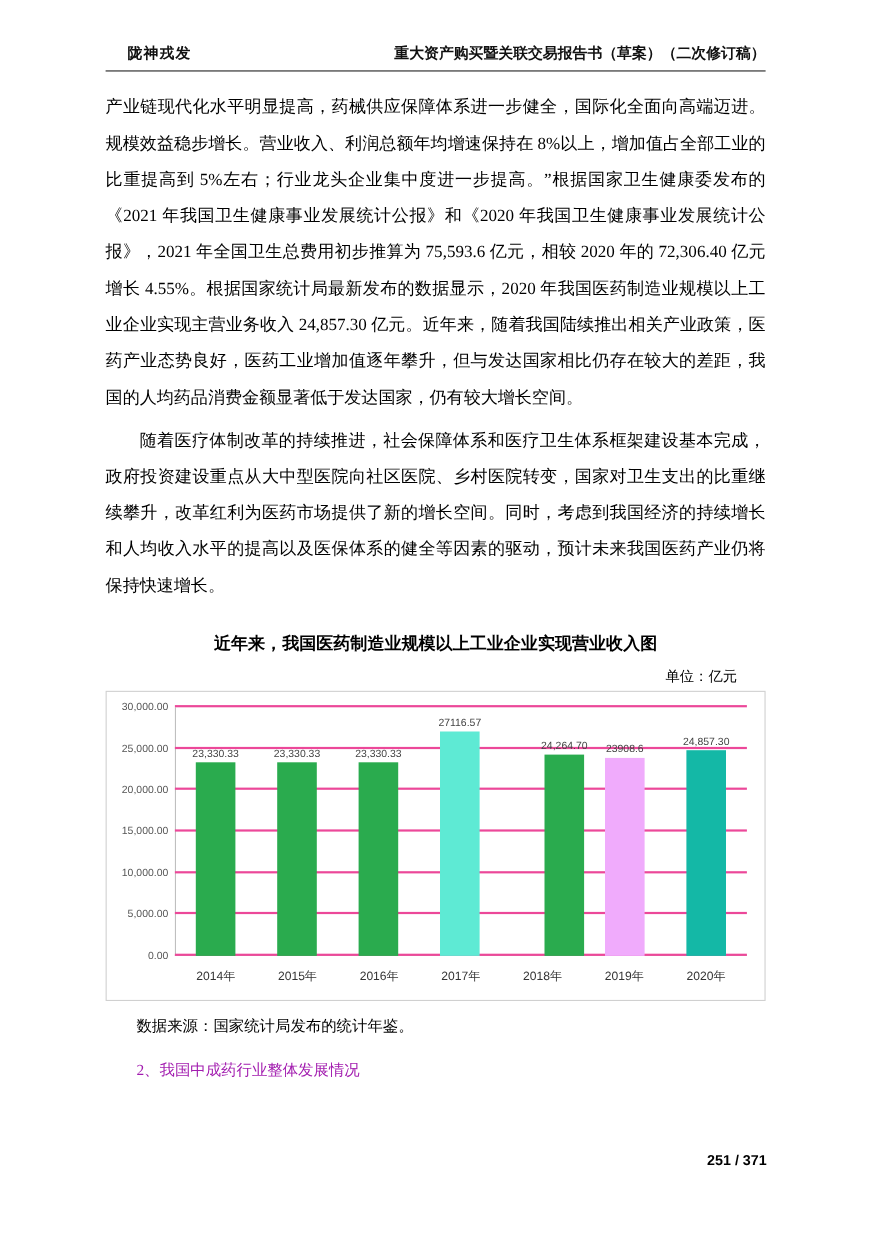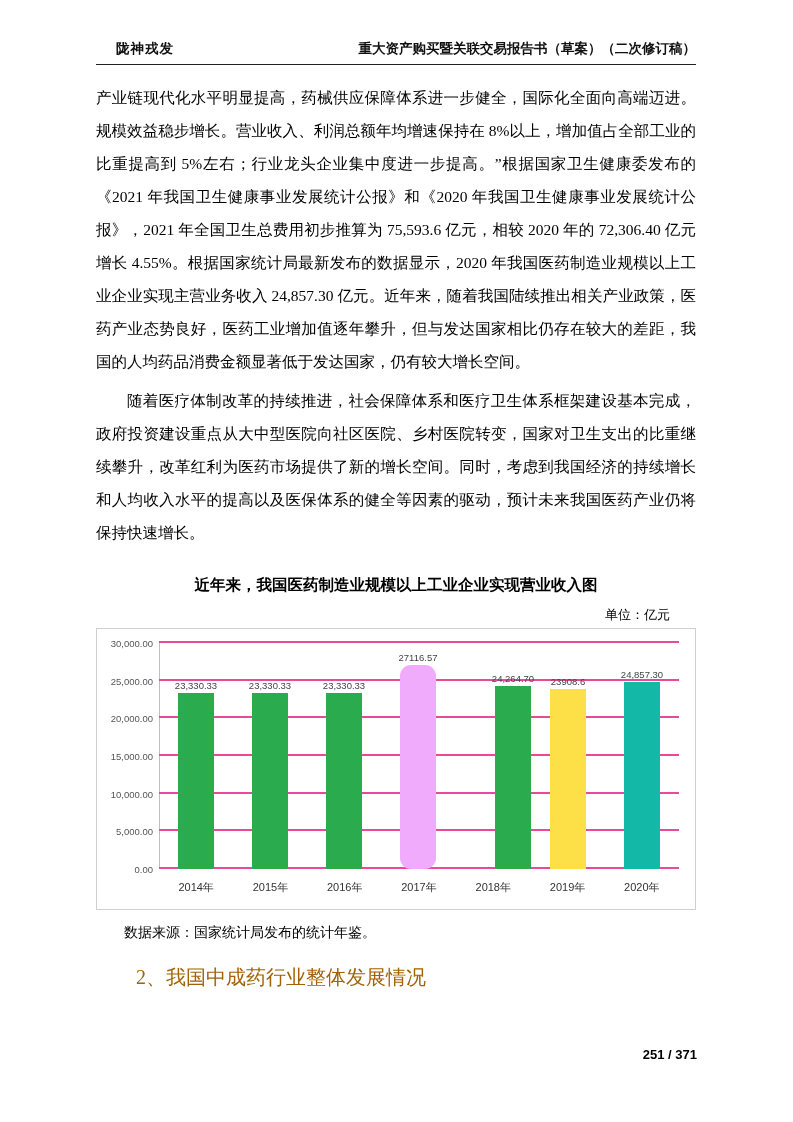--- a/index.html
+++ b/index.html
@@ -167,24 +167,24 @@
     color: #333;
     font-family: "Liberation Sans", sans-serif;
   }
   .source-note {
     font-size: 14px;
     margin-top: 14px;
     text-indent: 2em;
     color: #000;
   }
   .sub-heading {
-    font-size: 20px;
+    font-size: 14px;
     margin-top: 22px;
     text-indent: 2em;
-    color: #a16207;
+    color: #a21caf;
   }
   .page-number {
     position: absolute;
     right: 96px;
     bottom: 60px;
     font-size: 13px;
     font-weight: bold;
     color: #000;
     font-family: "Liberation Sans", sans-serif;
   }
@@ -244,31 +244,31 @@
               <div class="bar" style="height: 77.7678%; background: rgb(42, 171, 78);">
                 <div class="bar-label">23,330.33</div>
               </div>
             </div>
             <div class="bar-wrap">
               <div class="bar" style="height: 77.7678%; background: rgb(42, 171, 78);">
                 <div class="bar-label">23,330.33</div>
               </div>
             </div>
             <div class="bar-wrap">
-              <div class="bar" style="height: 90.3886%; background: #f0abfc; border-radius: 11px;">
+              <div class="bar" style="height: 90.3886%; background: #5eead4;">
                 <div class="bar-label">27116.57</div>
               </div>
             </div>
             <div class="bar-wrap">
               <div class="bar" style="height: 80.8823%; background: rgb(42, 171, 78); margin-left: 40px;">
                 <div class="bar-label">24,264.70</div>
               </div>
             </div>
             <div class="bar-wrap">
-              <div class="bar" style="height: 79.6953%; background: #fde047;">
+              <div class="bar" style="height: 79.6953%; background: #f0abfc;">
                 <div class="bar-label">23908.6</div>
               </div>
             </div>
             <div class="bar-wrap">
               <div class="bar" style="height: 82.8577%; background: #14b8a6;">
                 <div class="bar-label">24,857.30</div>
               </div>
             </div>
           </div>
       </div>

